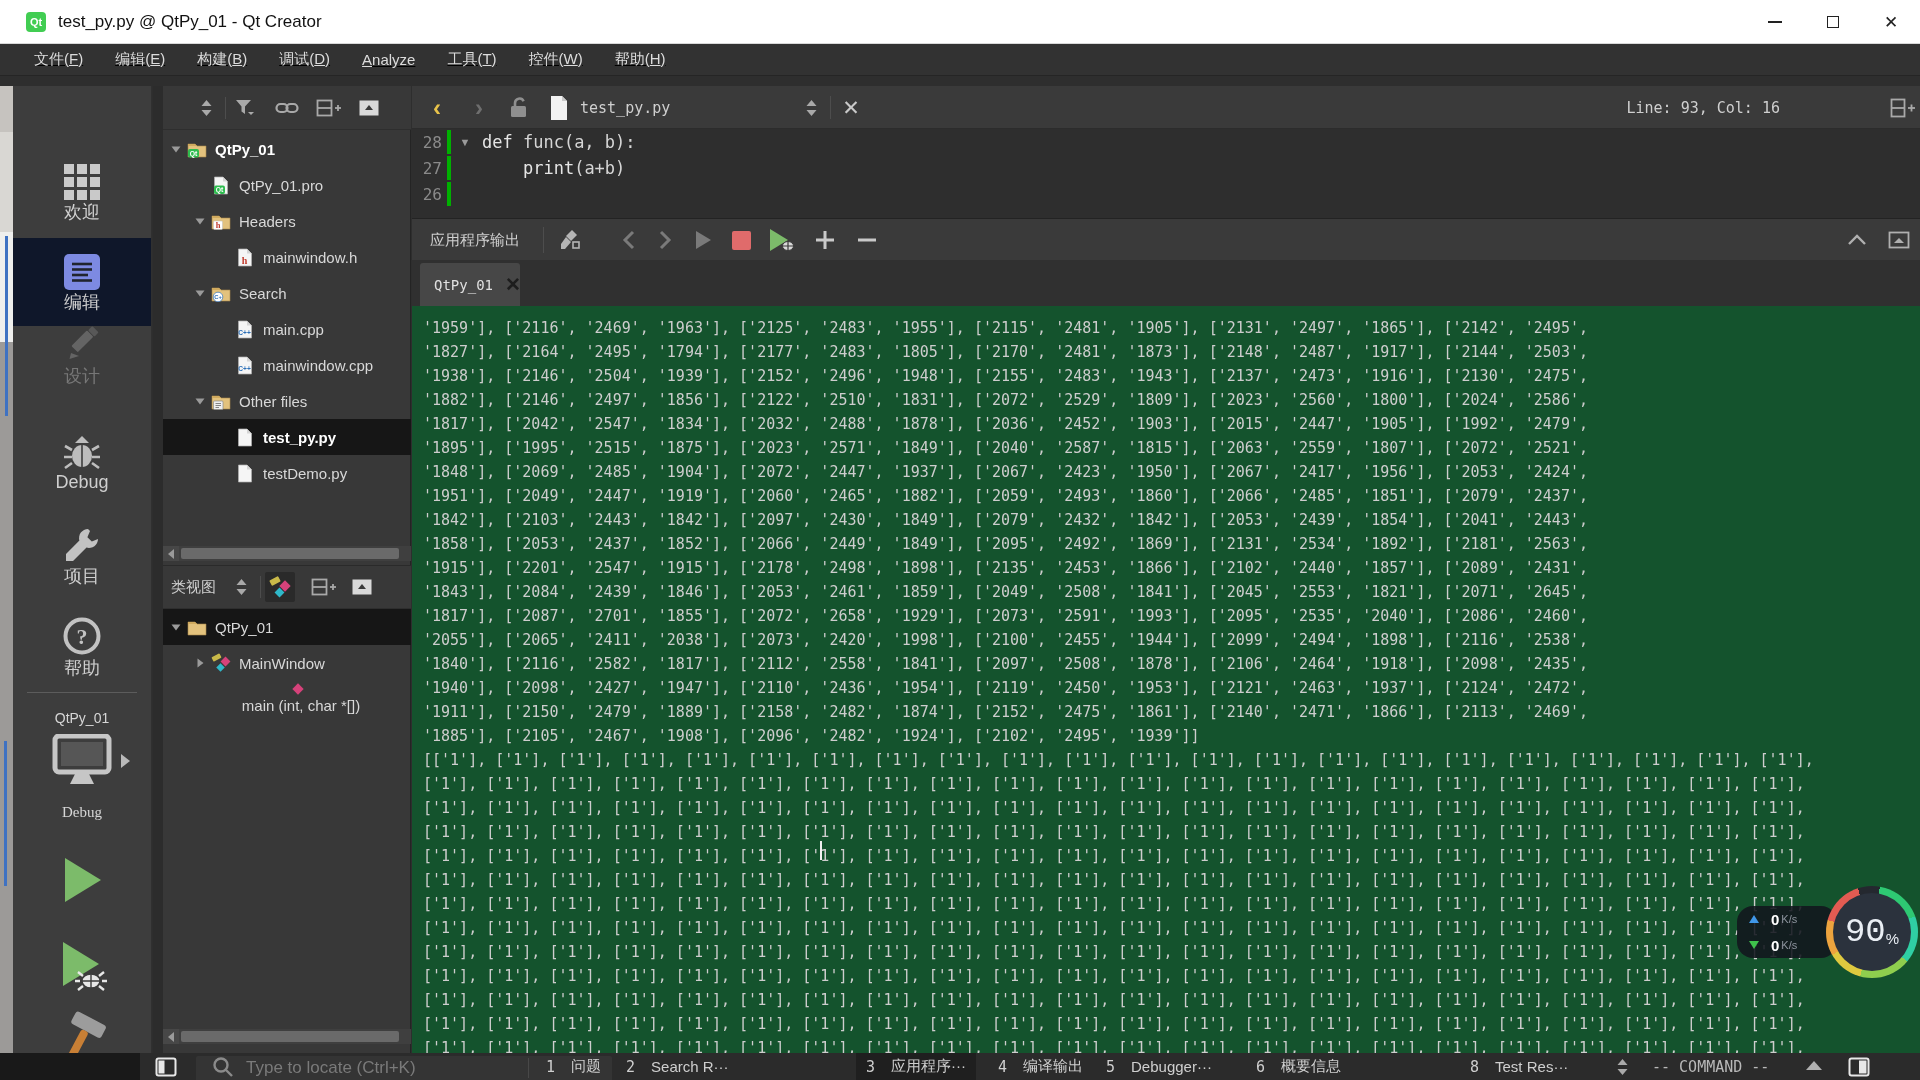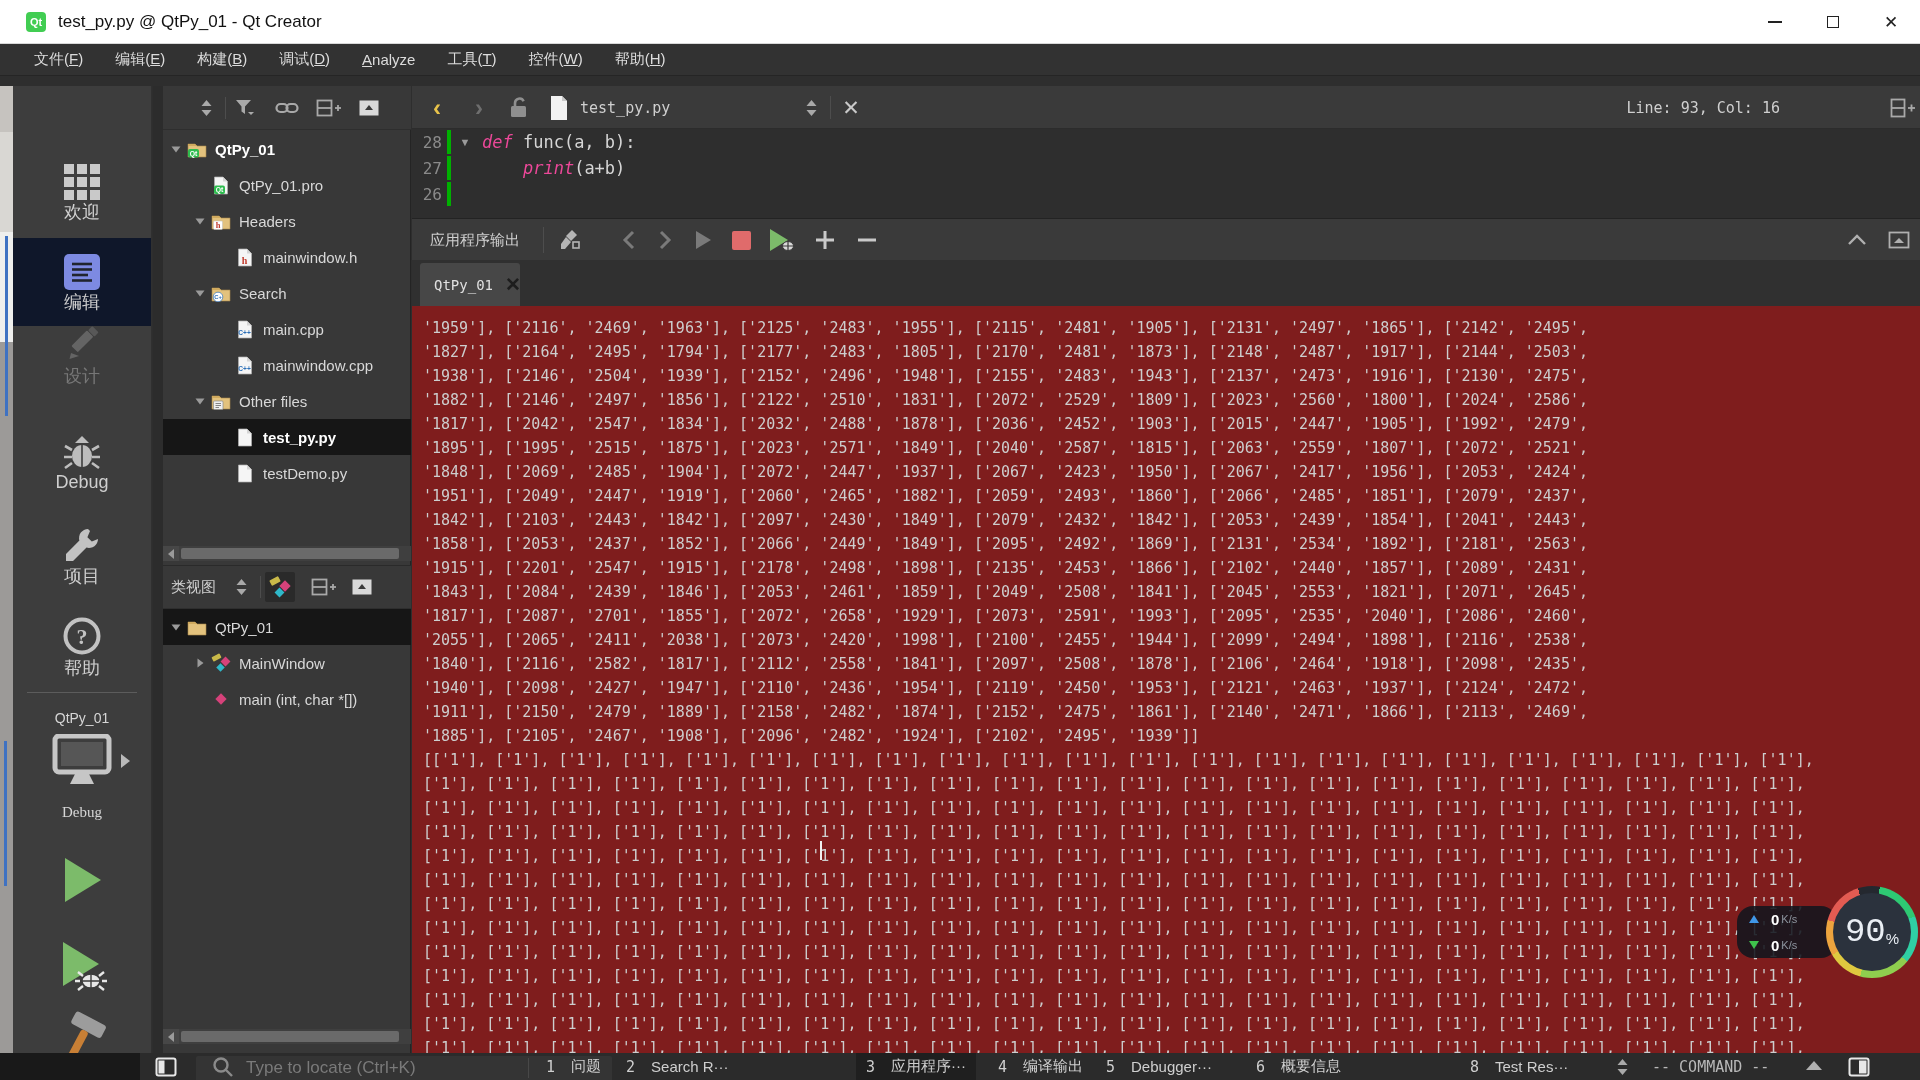--- a/index.html
+++ b/index.html
@@ -17,21 +17,21 @@
            color:#fff;font-weight:bold;font-size:11px;display:flex;align-items:center;justify-content:center;}
   .win-title{margin-left:12px;font-size:17px;color:#111;}
   .win-controls{position:absolute;right:0;top:0;height:44px;display:flex;align-items:center;}
   .wc{width:58px;height:44px;display:flex;align-items:center;justify-content:center;cursor:default;}
   .wc-min-glyph{width:14px;height:2px;background:#222;}
   .wc-max-glyph{width:12px;height:12px;border:1.5px solid #222;}
   .wc-close-glyph{font-size:17px;color:#222;line-height:1;}
 
   
   .menubar{position:absolute;left:0;top:44px;width:1920px;height:32px;background:#323232;
-           display:flex;align-items:center;padding-left:18px;border-bottom:1px solid #252525;}
+           display:flex;align-items:center;padding-left:18px;border-bottom:1px solid #252525;text-decoration:underline;}
   .menu-item{color:#dcdcdc;font-size:15px;padding:6px 16px;cursor:default;}
   .menu-item u{text-decoration:underline;}
 
   
   .leftstrip{position:absolute;left:0;top:86px;width:13px;height:967px;background:#9c9a98;}
   .ls-a{position:absolute;left:0;top:0;width:13px;height:46px;background:#c6c3bf;}
   .ls-b{position:absolute;left:0;top:46px;width:13px;height:100px;background:#d9d7d3;}
   .ls-c{position:absolute;left:0;top:146px;width:13px;height:110px;background:#efefed;}
   .ls-blue1{position:absolute;left:5px;top:150px;width:3px;height:180px;background:#3f72c2;}
   .ls-blue2{position:absolute;left:4px;top:655px;width:3px;height:145px;background:#3f72c2;}
@@ -92,36 +92,36 @@
   .et-linecol{position:absolute;right:140px;top:0;height:43px;display:flex;align-items:center;
               font-size:15px;color:#cfcfcf;}
   .et-split{right:108px;width:30px;}
 
   .code-area{position:absolute;left:412px;top:129px;width:1508px;height:89px;background:#2e2e2e;}
   .cl{position:relative;height:26px;display:flex;align-items:center;}
   .lnum{position:absolute;left:0;width:30px;text-align:right;color:#8a8a8a;font-size:16px;font-family:"DejaVu Sans Mono",monospace;}
   .gbar{position:absolute;left:35px;top:1px;width:4px;height:24px;background:#00b000;}
   .fold{position:absolute;left:44px;width:18px;text-align:center;color:#9a9a9a;font-size:11px;}
   .ltext{position:absolute;left:70px;font-size:17px;font-family:"DejaVu Sans Mono",monospace;white-space:pre;color:#d6d6d6;}
-  .tok-keyword{color:#ec4899;font-style:italic;}
+  .tok-keyword{color:#e5e5e5;}
   .tok-plain{color:#d6d6d6;}
 
   
   .out-toolbar{position:absolute;left:412px;top:218px;width:1508px;height:42px;background:#3a3a3a;
                border-top:1px solid #232323;}
   .ot{position:absolute;top:0;height:42px;display:flex;align-items:center;justify-content:center;cursor:pointer;}
   .out-title{position:absolute;left:18px;top:0;height:42px;display:flex;align-items:center;
              font-size:15px;color:#d0d0d0;cursor:default;}
   .ot-sep{position:absolute;left:131px;top:8px;width:1px;height:26px;background:#4d4d4d;}
   .tabrow{position:absolute;left:412px;top:260px;width:1508px;height:46px;background:#303030;}
   .out-tab{position:absolute;left:8px;top:3px;width:100px;height:43px;background:#474747;
            border-radius:3px 3px 0 0;display:flex;align-items:center;padding-left:14px;cursor:pointer;}
   .out-tab-label{font-size:14px;color:#e0e0e0;font-family:"DejaVu Sans Mono",monospace;}
   .out-tab-close{margin-left:12px;color:#1d1d1d;font-size:19px;font-weight:bold;cursor:pointer;}
-  .out-text{position:absolute;left:412px;top:306px;width:1508px;height:747px;background:#7f1d1d;
+  .out-text{position:absolute;left:412px;top:306px;width:1508px;height:747px;background:#14532d;
             overflow:hidden;padding:10px 0 0 11px;}
   .out-line{font-family:"DejaVu Sans Mono",monospace;font-size:15px;line-height:24px;
             color:#cdcdcd;white-space:pre;}
   .out-cursor{position:absolute;left:408px;top:535px;width:2px;height:19px;background:#f0f0f0;}
 
   
   .bottombar{position:absolute;left:0;top:1053px;width:1920px;height:27px;background:#2b2b2b;}
   .bb-black{position:absolute;left:0;top:0;width:140px;height:27px;background:#191919;}
   .bb{position:absolute;top:0;height:27px;display:flex;align-items:center;}
   .bb-sidebar-toggle{left:155px;}
@@ -545,21 +545,21 @@
         </span>
         <span class="t-icon">
           <svg width="20" height="20" viewBox="0 0 20 20">
             <rect x="1" y="2" width="9" height="5" rx="1" transform="rotate(-28 5.5 4.5)" fill="#c9b949"></rect>
             <rect x="11" y="5" width="7" height="7" transform="rotate(45 14.5 8.5)" fill="#d6427a"></rect>
             <rect x="6.5" y="11.5" width="6" height="6" transform="rotate(45 9.5 14.5)" fill="#2fb8c9"></rect>
           </svg>
         </span>
         <span>MainWindow</span>
       </div>
-      <div class="trow" style="padding-left: 28px;">
+      <div class="trow" style="padding-left: 28px; flex-direction: column;">
         <span class="t-caret"></span>
         <span class="t-icon">
           <svg width="16" height="16" viewBox="0 0 16 16">
             <rect x="4" y="4" width="8" height="8" transform="rotate(45 8 8)" fill="#d6427a"></rect>
           </svg>
         </span>
         <span>main (int, char *[])</span>
       </div>
     </div>
 

